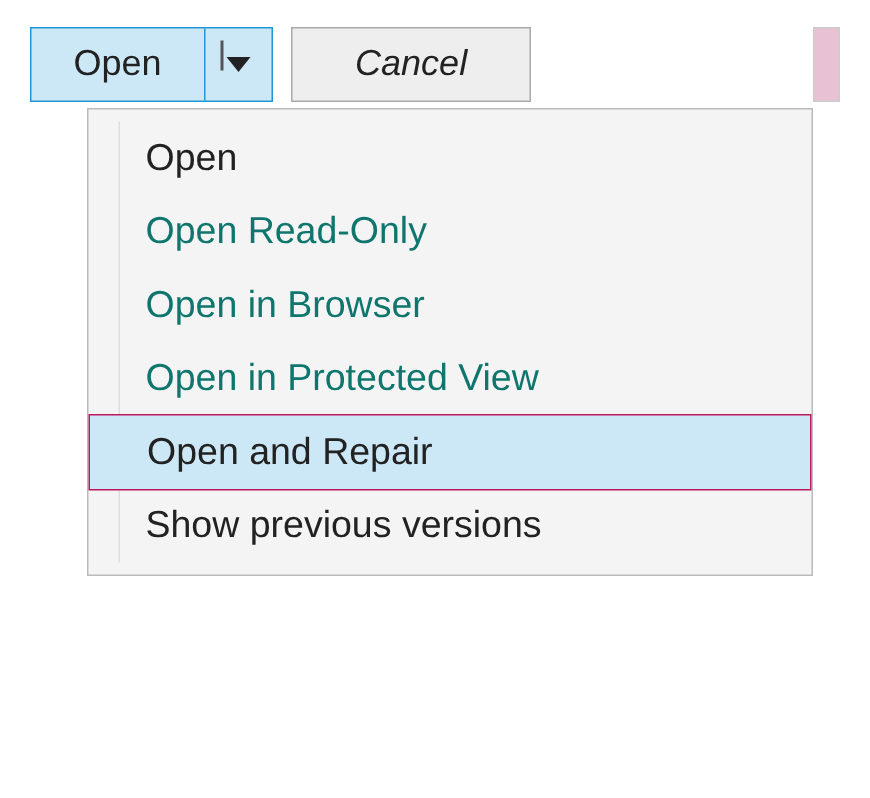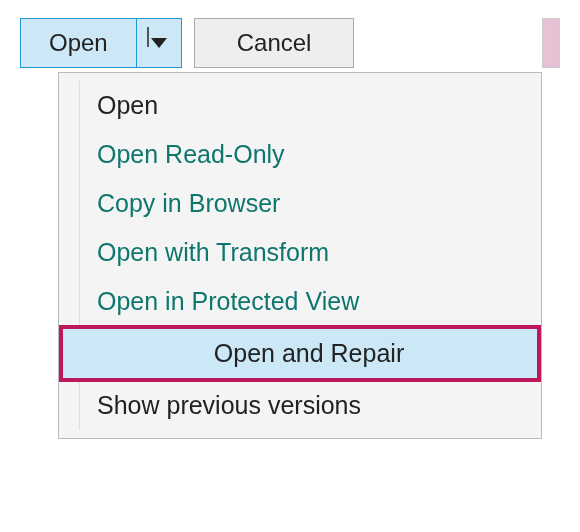--- a/index.html
+++ b/index.html
@@ -63,20 +63,21 @@
     .cancel-button {
       border: 1px solid #aaa;
       background: #eeeeee;
       height: 50px;
       padding: 0 42px;
       display: flex;
       align-items: center;
       justify-content: center;
       font-size: 24px;
       color: #222;
+      font-style: italic;
     }
     .spacer {
       flex: 1;
     }
     .pink-bar {
       width: 18px;
       height: 50px;
       background: #e9c1d4;
       border: 1px solid #ccc;
     }
@@ -102,23 +103,22 @@
       font-size: 25px;
       color: #222;
       cursor: default;
       position: relative;
     }
     .menu-item.disabled {
       color: #0f766e;
     }
     .menu-item.highlighted {
       background: #cce8f7;
-      border: 4px solid #be185d;
+      border: 1px solid #be185d;
       margin: -1px 0;
-      text-align: center;
     }
   </style>
 </head>
 <body>
 
 <div class="container">
   <div class="button-row">
     <div class="split-button">
       <div class="split-button-main">
         <span>Open</span>
@@ -132,18 +132,17 @@
     </div>
     <div class="spacer"></div>
     <div class="pink-bar"></div>
   </div>
 </div>
 
 <div class="dropdown-menu">
   <div class="menu-separator-line"></div>
 <div class="menu-item"><span>Open</span></div>
     <div class="menu-item disabled"><span>Open Read-Only</span></div>
-    <div class="menu-item disabled"><span>Copy in Browser</span></div>
-    <div class="menu-item disabled"><span>Open with Transform</span></div>
+    <div class="menu-item disabled"><span>Open in Browser</span></div>
     <div class="menu-item disabled"><span>Open in Protected View</span></div>
     <div class="menu-item highlighted"><span>Open and Repair</span></div>
     <div class="menu-item"><span>Show previous versions</span></div>
   </div>
 
 </body></html>

